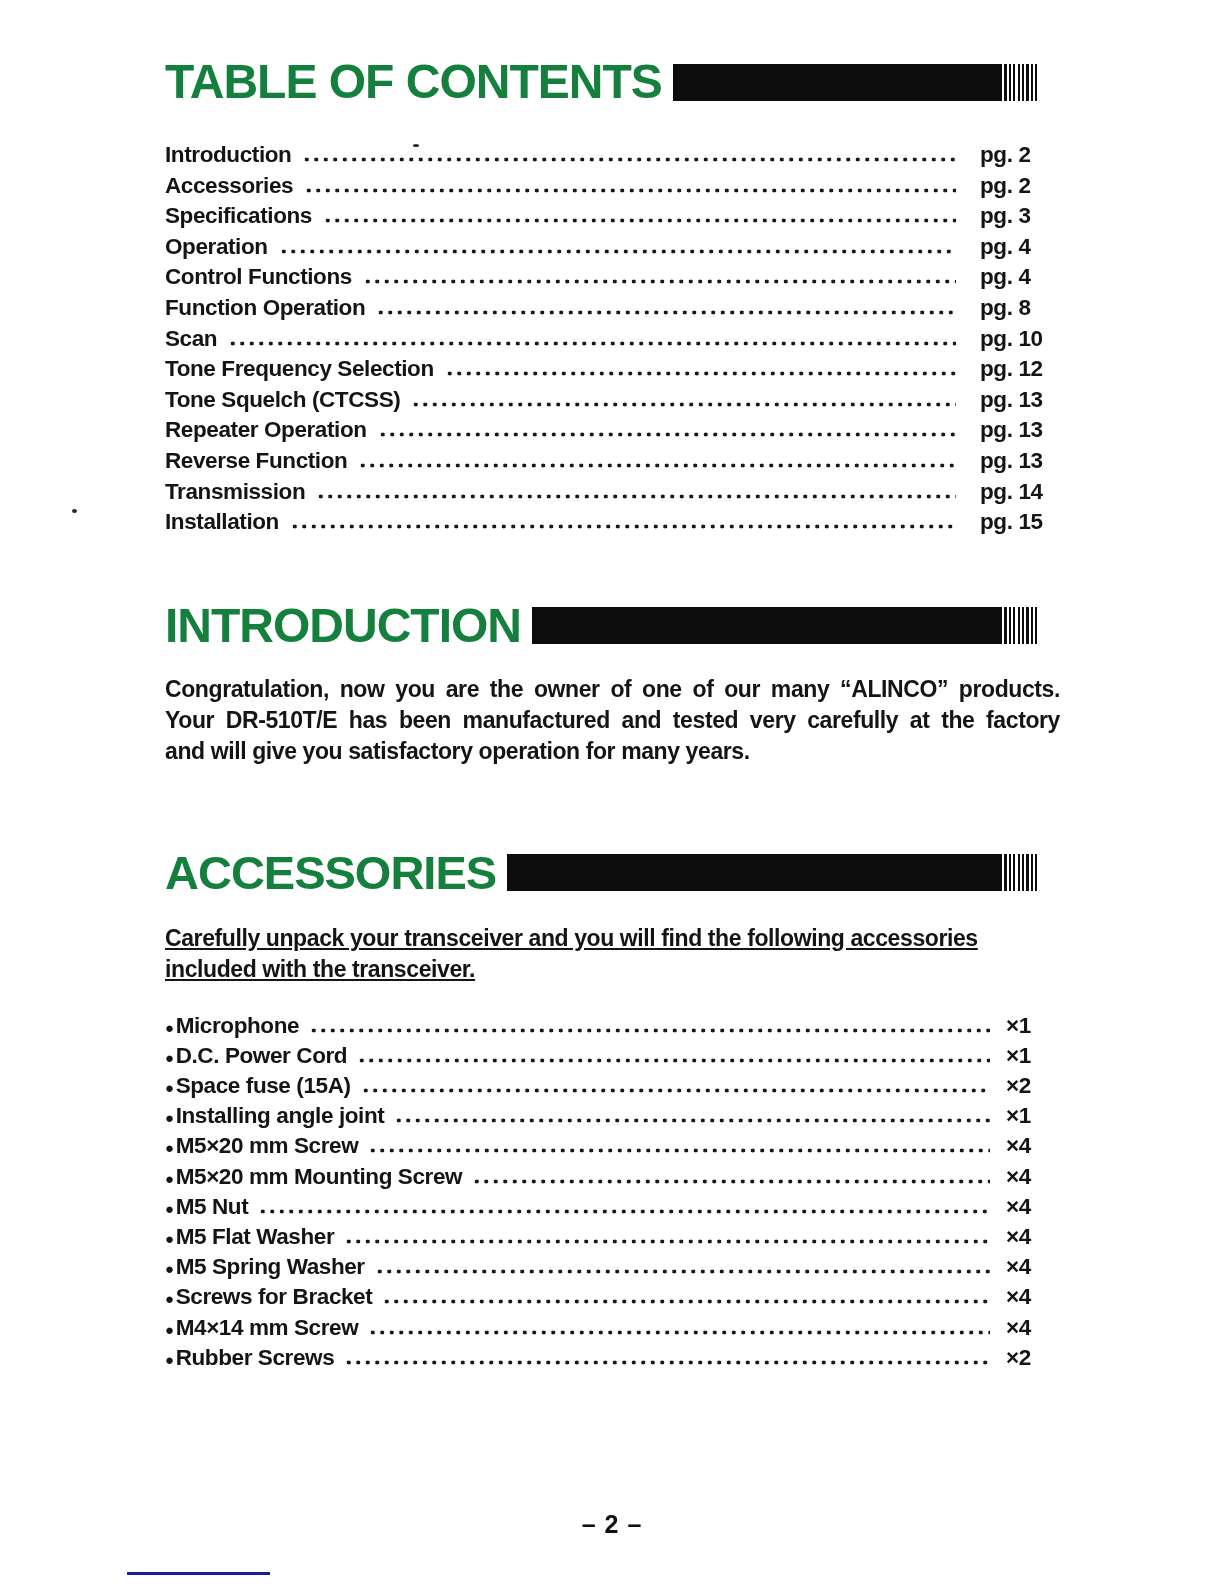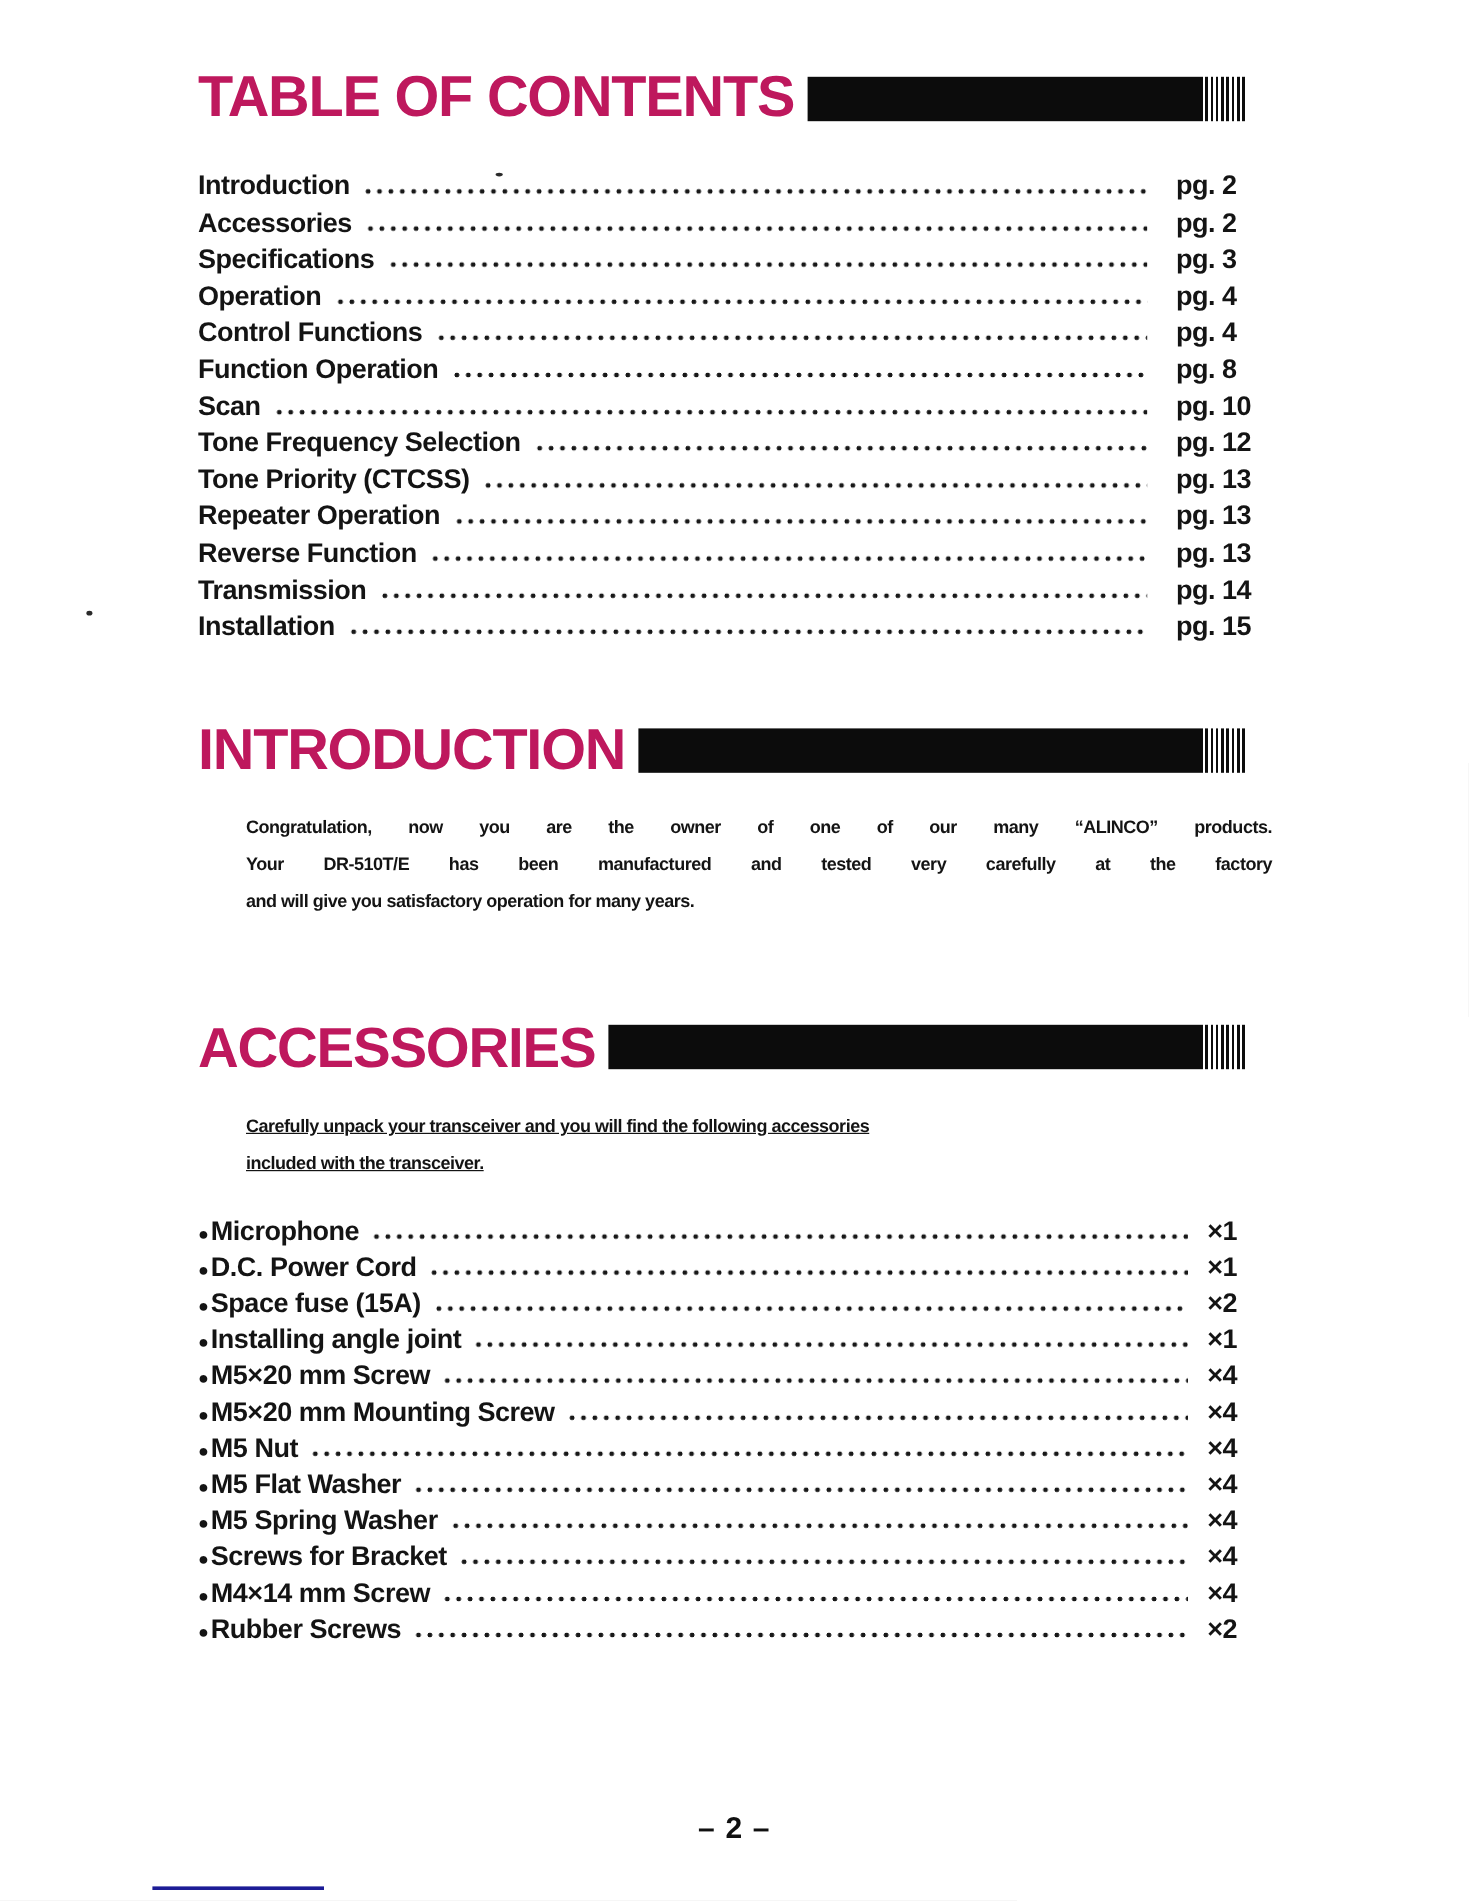--- a/index.html
+++ b/index.html
@@ -24,21 +24,21 @@
     display: flex;
     align-items: center;
     height: 48px;
   }
   .htxt {
     font-weight: bold;
     font-size: 48px;
     line-height: 1;
     letter-spacing: -1px;
     white-space: nowrap;
-    color: #be185d;
+    color: #15803d;
   }
   .htxt.accessories { font-size: 47px; }
   .hbar {
     flex: 1 1 auto;
     height: 37px;
     margin-left: 11px;
     background: #0c0c0c;
   }
   .hstripes {
     flex: none;
@@ -71,26 +71,25 @@
   .pgcol { flex: none; width: 60px; }
   .acc-list { margin-top: 28px; }
   .acc-list .row { height: 30.2px; }
   .acc-list .leader { margin-left: 10px; margin-right: 16px; }
   .qtycol { flex: none; width: 34px; }
   .bullet { font-size: 15px; margin-right: 2px; }
 
   
   .para { margin-top: 24px; width: 895px; }
   .para .pline {
-    font-size: 15px;
+    font-size: 23px;
     font-weight: bold;
     letter-spacing: -0.4px;
     line-height: 31px;
     white-space: nowrap;
-    margin-left: 40px;
   }
   .para .pline.just {
     white-space: normal;
     text-align: justify;
     text-align-last: justify;
   }
   .para.acc-para { margin-top: 26px; width: 820px; text-decoration: underline; }
 
   .gap-intro { margin-top: 62px; }
   .gap-acc   { margin-top: 82px; }
@@ -183,21 +182,21 @@
           <span>Scan</span>
           <span class="leader"></span>
           <span class="pgcol">pg. 10</span>
         </div>
       <div class="row">
           <span>Tone Frequency Selection</span>
           <span class="leader"></span>
           <span class="pgcol">pg. 12</span>
         </div>
       <div class="row">
-          <span>Tone Priority (CTCSS)</span>
+          <span>Tone Squelch (CTCSS)</span>
           <span class="leader"></span>
           <span class="pgcol">pg. 13</span>
         </div>
       <div class="row">
           <span>Repeater Operation</span>
           <span class="leader"></span>
           <span class="pgcol">pg. 13</span>
         </div>
       <div class="row">
           <span>Reverse Function</span>

